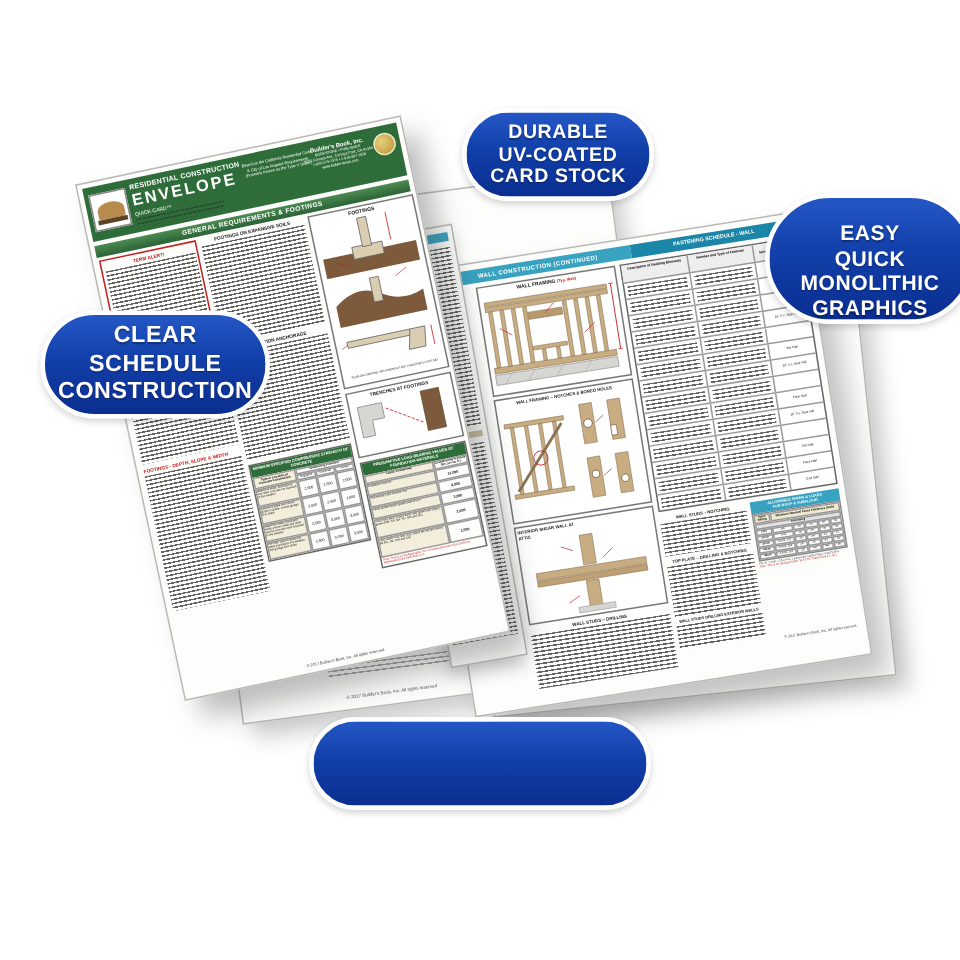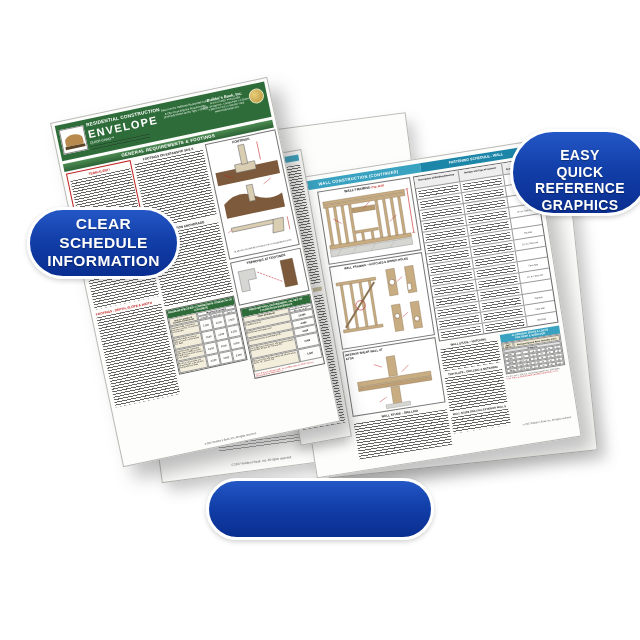--- a/index.html
+++ b/index.html
@@ -476,31 +476,36 @@
           <div class="cream" style="font-size:1.9px;height:13px;">Clay, sandy clay, silty clay, clayey silt, silt and sandy silt (CL, ML, MH and CH)</div>
           <div class="valcell" style="font-weight:bold;">1,500</div>
         </div>
         <div style="font-size:1.9px;color:#c22020;padding:1px;">Note: This is an abridged table. For complete table see 2016 California Residential Code Table R401.4.1.</div>
       </div>
     </div>
 
     <div style="position:absolute;bottom:3px;left:0;right:0;text-align:center;font-size:2.6px;color:#444;">© 2017 Builder's Book, Inc. All rights reserved.</div>
   </div>
 
+  <div class="badge" style="left:308px;top:72px;width:128px;height:62px;font-size:13px;line-height:14.5px;">
+    <div>DURABLE</div>
+    <div>UV-COATED</div>
+    <div>CARD STOCK</div>
+  </div>
 
   <div class="badge" style="left:510px;top:129px;width:140px;height:87px;font-size:14px;line-height:16.5px;justify-content:flex-end;">
     <div>EASY</div>
     <div>QUICK</div>
-    <div>REFERENCE</div>
+    <div>MONOLITHIC</div>
     <div>GRAPHICS</div>
   </div>
 
   <div class="badge" style="left:27px;top:207px;width:153px;height:72px;font-size:15.5px;line-height:18.5px;text-align:right;">
     <div>CLEAR</div>
     <div>SCHEDULE</div>
-    <div>INFORMATION</div>
+    <div>CONSTRUCTION</div>
   </div>
 
 
   <div class="badge" style="left:206px;top:478px;width:228px;height:62px;font-size:18px;line-height:24px;">
   </div>
 
 </div>
 
 </body></html>

